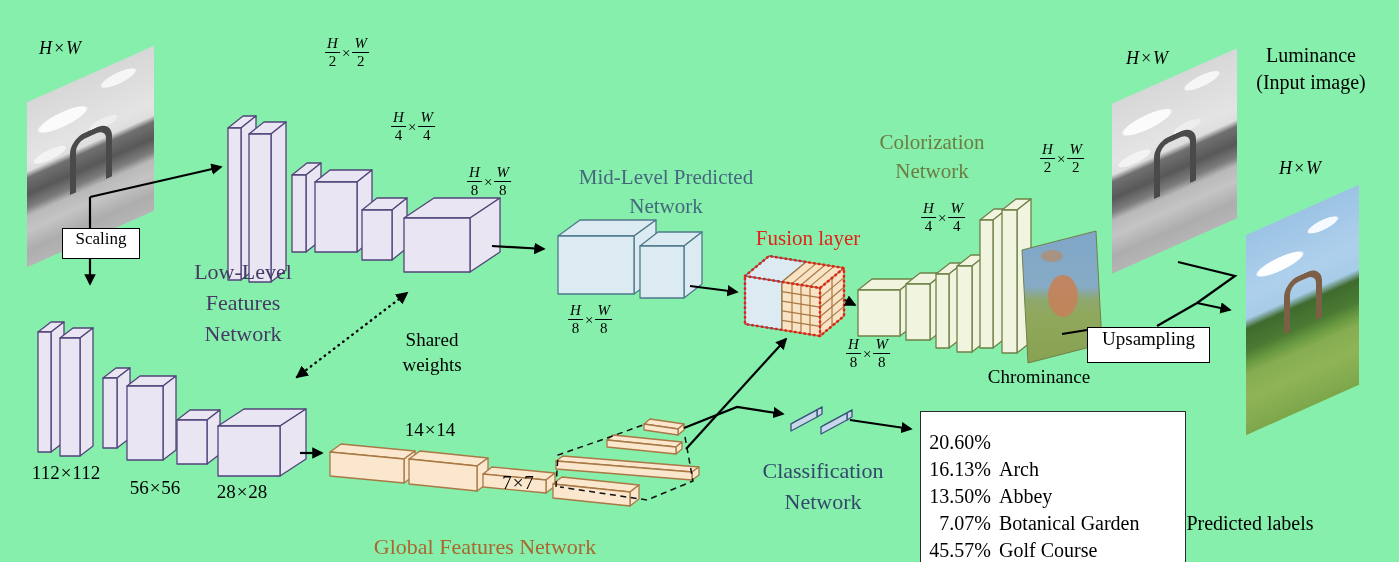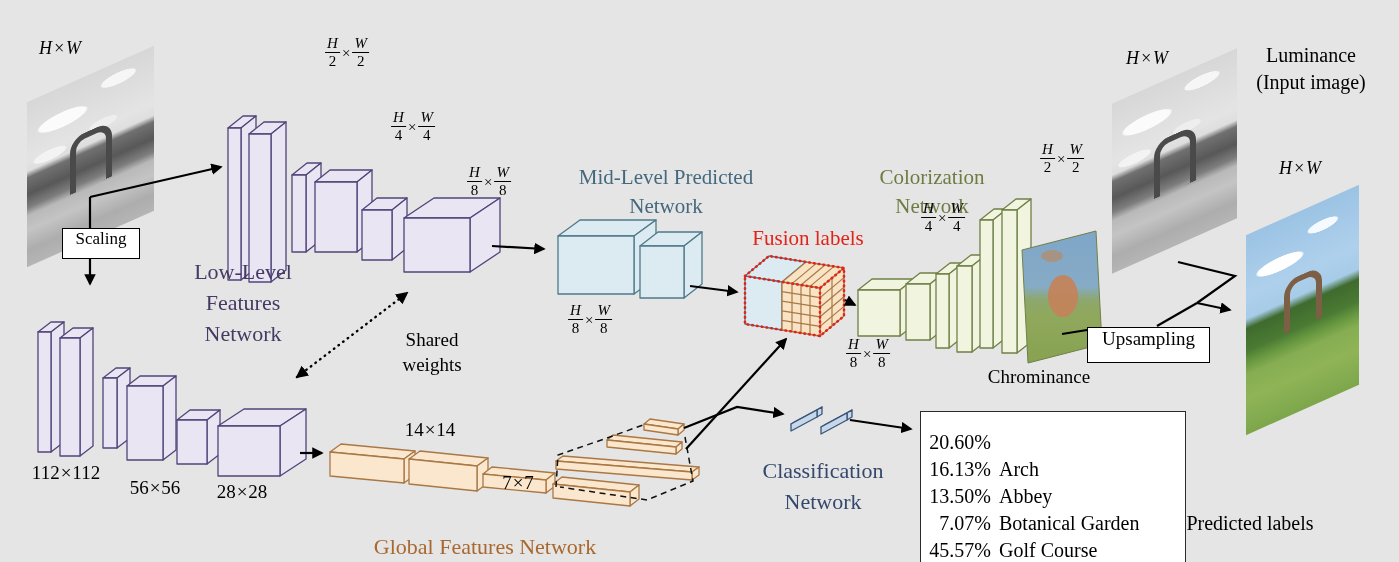--- a/index.html
+++ b/index.html
@@ -1,16 +1,16 @@
 <!DOCTYPE html>
 <html><head>
 <meta charset="utf-8">
 <style>
   html,body{margin:0;padding:0;background:#fff}
-  .stage{position:relative;width:1399px;height:562px;background:#e5e5e5;overflow:hidden;
+  .stage{position:relative;width:1399px;height:562px;background:#86efac;overflow:hidden;
          font-family:"Liberation Serif","DejaVu Serif",serif;color:#000}
   .layer-svg{position:absolute;left:0;top:0;z-index:2}
   .photo{position:absolute;z-index:1;transform:skewY(-24deg);overflow:hidden}
   .photo-gray{background:
       radial-gradient(ellipse 42px 13px at 28% 20%, #fbfbfb 55%, rgba(250,250,250,0) 61%),
       radial-gradient(ellipse 30px 10px at 72% 10%, #f6f6f6 55%, rgba(250,250,250,0) 61%),
       radial-gradient(ellipse 28px 9px at 18% 38%, #f3f3f3 55%, rgba(250,250,250,0) 61%),
       radial-gradient(ellipse 24px 8px at 60% 33%, #eeeeee 55%, rgba(250,250,250,0) 61%),
       linear-gradient(180deg,#d7d7d7 0%,#e4e4e4 35%,#dedede 42%,#707070 46%,#585858 56%,#7d7d7d 64%,#b9b9b9 69%,#c4c4c4 78%,#adadad 90%,#b5b5b5 100%)}
   .photo-color{background:
@@ -249,23 +249,23 @@
   <div class="label fs22" style="left: 485px; top: 531px; color: rgb(169, 104, 47);">Global Features Network</div>
   <div class="label fs19" style="left:430px;top:419px">14<span class="times">×</span>14</div>
   <div class="label fs19" style="left:518px;top:472px">7<span class="times">×</span>7</div>
 
   <div class="label fs21" style="left: 666px; top: 163px; color: rgb(68, 105, 126);">
     <div>Mid-Level Predicted</div>
     <div>Network</div>
   </div>
   <div class="label szfrac" style="left:590px;top:303px"><span class="frac"><span class="fn"><i>H</i></span><span class="fd">8</span></span><span class="times">×</span><span class="frac"><span class="fn"><i>W</i></span><span class="fd">8</span></span></div>
 
-  <div class="label fs21" style="left: 808px; top: 224px; color: rgb(226, 35, 26);">Fusion labels</div>
-
-  <div class="label fs21" style="left: 932px; top: 128px; color: rgb(108, 124, 66); margin-top: 35px;">
+  <div class="label fs21" style="left: 808px; top: 224px; color: rgb(226, 35, 26);">Fusion layer</div>
+
+  <div class="label fs21" style="left: 932px; top: 128px; color: rgb(108, 124, 66);">
     <div>Colorization</div>
     <div>Network</div>
   </div>
   <div class="label szfrac" style="left:868px;top:337px"><span class="frac"><span class="fn"><i>H</i></span><span class="fd">8</span></span><span class="times">×</span><span class="frac"><span class="fn"><i>W</i></span><span class="fd">8</span></span></div>
   <div class="label szfrac" style="left:943px;top:201px"><span class="frac"><span class="fn"><i>H</i></span><span class="fd">4</span></span><span class="times">×</span><span class="frac"><span class="fn"><i>W</i></span><span class="fd">4</span></span></div>
   <div class="label szfrac" style="left:1062px;top:142px"><span class="frac"><span class="fn"><i>H</i></span><span class="fd">2</span></span><span class="times">×</span><span class="frac"><span class="fn"><i>W</i></span><span class="fd">2</span></span></div>
 
   <div class="label fs19" style="left:1039px;top:366px">Chrominance</div>
 
   <div class="framed" style="left:1087px;top:327px;width:121px;height:34px;font-size:19px">

